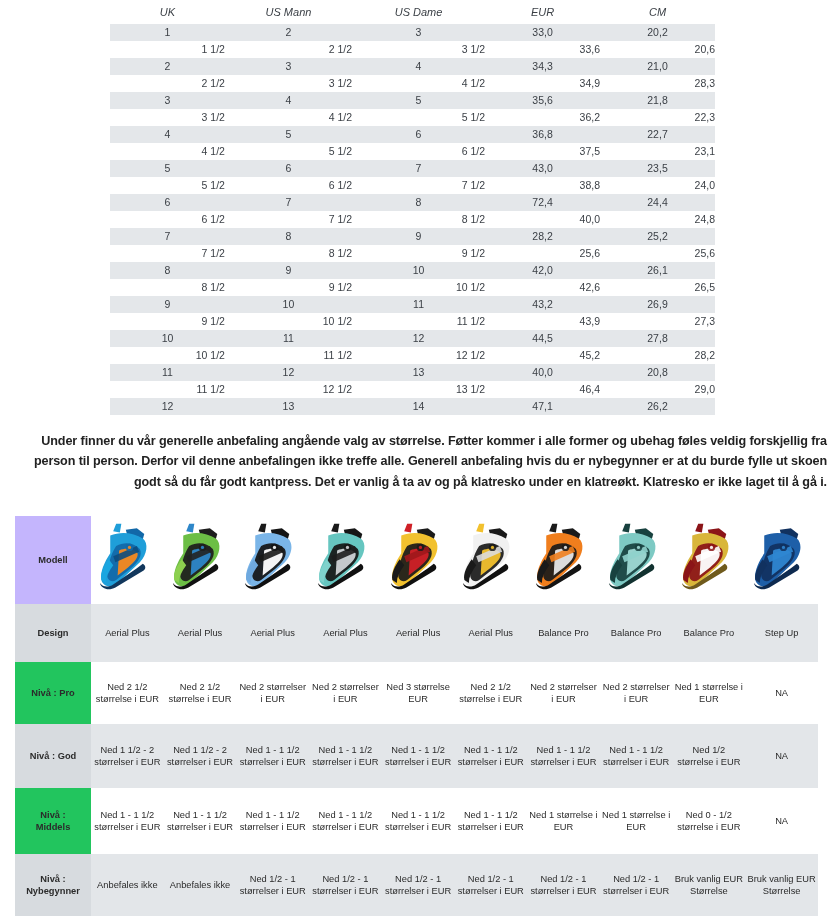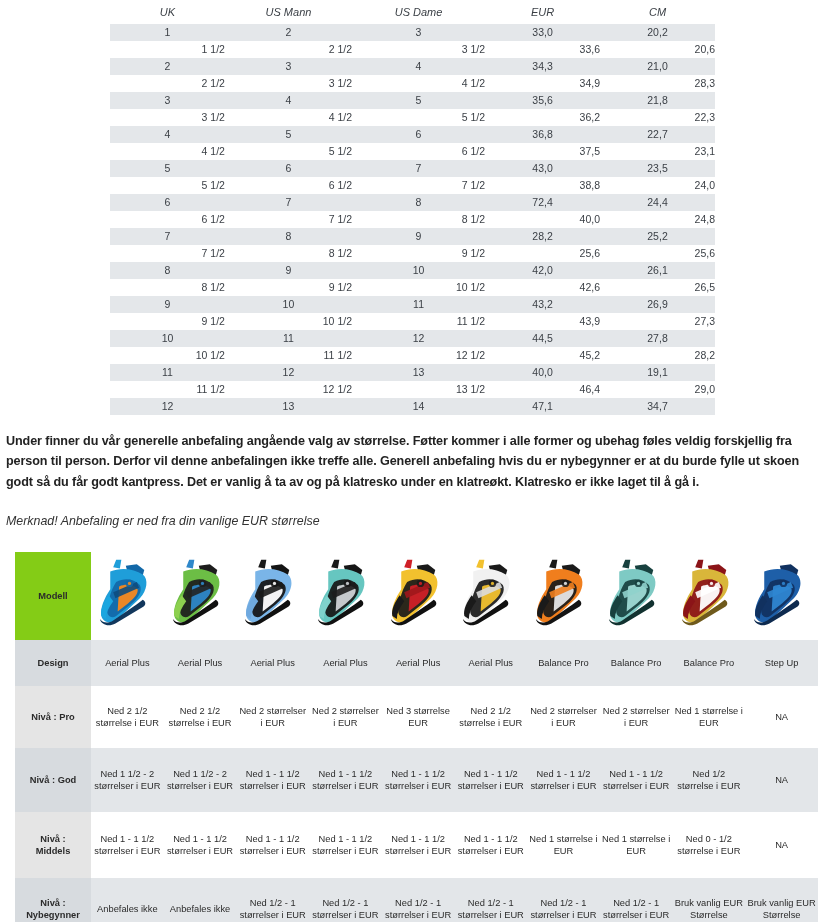--- a/index.html
+++ b/index.html
@@ -45,21 +45,21 @@
   table.size-table tbody tr.even td { background: #ffffff; text-align: right; }
   .col-uk   { width: 19%; }
   .col-usm  { width: 21%; }
   .col-usd  { width: 22%; }
   .col-eur  { width: 19%; }
   .col-cm   { width: 19%; }
 
   
   .para-block {
     margin: 16px 6px 12px 6px;
-    text-align: left;
+    text-align: right;
   }
   .para-main {
     font-size: 12.6px;
     font-weight: bold;
     line-height: 1.62;
     color: #222;
     letter-spacing: -0.1px;
   }
   .para-note {
     margin-top: 22px;
@@ -91,31 +91,31 @@
   }
   td.rowlabel {
     font-weight: bold;
     font-size: 10.2px;
     color: #111;
     width: 76px;
     text-align: center;
     padding: 5px 3px;
   }
   tr.row-model td { background: #ffffff; height: 88px; padding: 0; }
-  tr.row-model td.rowlabel { background: #84cc16; }
-  tr.row-design td { background: #e3e6e9; height: 46px; }
+  tr.row-model td.rowlabel { background: #c4b5fd; }
+  tr.row-design td { background: #e3e6e9; height: 58px; }
   tr.row-pro    td { background: #ffffff; height: 62px; }
   tr.row-god    td { background: #e3e6e9; height: 64px; }
   tr.row-mid    td { background: #ffffff; height: 66px; }
   tr.row-beg    td { background: #e3e6e9; height: 62px; }
   tr.row-design td.rowlabel,
   tr.row-god td.rowlabel,
   tr.row-beg td.rowlabel { background: #d7dbdf; }
   tr.row-pro td.rowlabel,
-  tr.row-mid td.rowlabel { background: #e5e5e5; }
+  tr.row-mid td.rowlabel { background: #22c55e; }
 
   .shoe-cell {
     height: 88px;
     position: relative;
     overflow: visible;
   }
   .shoe-svg {
     display: block;
     margin: 0 auto;
     width: 74px;
@@ -283,43 +283,42 @@
           <td>11 1/2</td>
           <td>12 1/2</td>
           <td>45,2</td>
           <td>28,2</td>
         </tr>
         <tr class="odd">
           <td>11</td>
           <td>12</td>
           <td>13</td>
           <td>40,0</td>
-          <td>19,1</td>
+          <td>20,8</td>
         </tr>
         <tr class="even">
           <td>11 1/2</td>
           <td>12 1/2</td>
           <td>13 1/2</td>
           <td>46,4</td>
           <td>29,0</td>
         </tr>
         <tr class="odd">
           <td>12</td>
           <td>13</td>
           <td>14</td>
           <td>47,1</td>
-          <td>34,7</td>
+          <td>26,2</td>
         </tr>
       </tbody>
   </table>
 </div>
 
 <div class="para-block">
   <div class="para-main">Under finner du vår generelle anbefaling angående valg av størrelse. Føtter kommer i alle former og ubehag føles veldig forskjellig fra person til person. Derfor vil denne anbefalingen ikke treffe alle. Generell anbefaling hvis du er nybegynner er at du burde fylle ut skoen godt så du får godt kantpress. Det er vanlig å ta av og på klatresko under en klatreøkt. Klatresko er ikke laget til å gå i.</div>
-  <div class="para-note">Merknad! Anbefaling er ned fra din vanlige EUR størrelse</div>
 </div>
 
 <div class="rec-wrap">
   <table class="rec-table">
     <colgroup id="rec-colgroup">
         <col style="width: 76px;">
         <col style="width: 72.7px;">
         <col style="width: 72.7px;">
         <col style="width: 72.7px;">
         <col style="width: 72.7px;">

